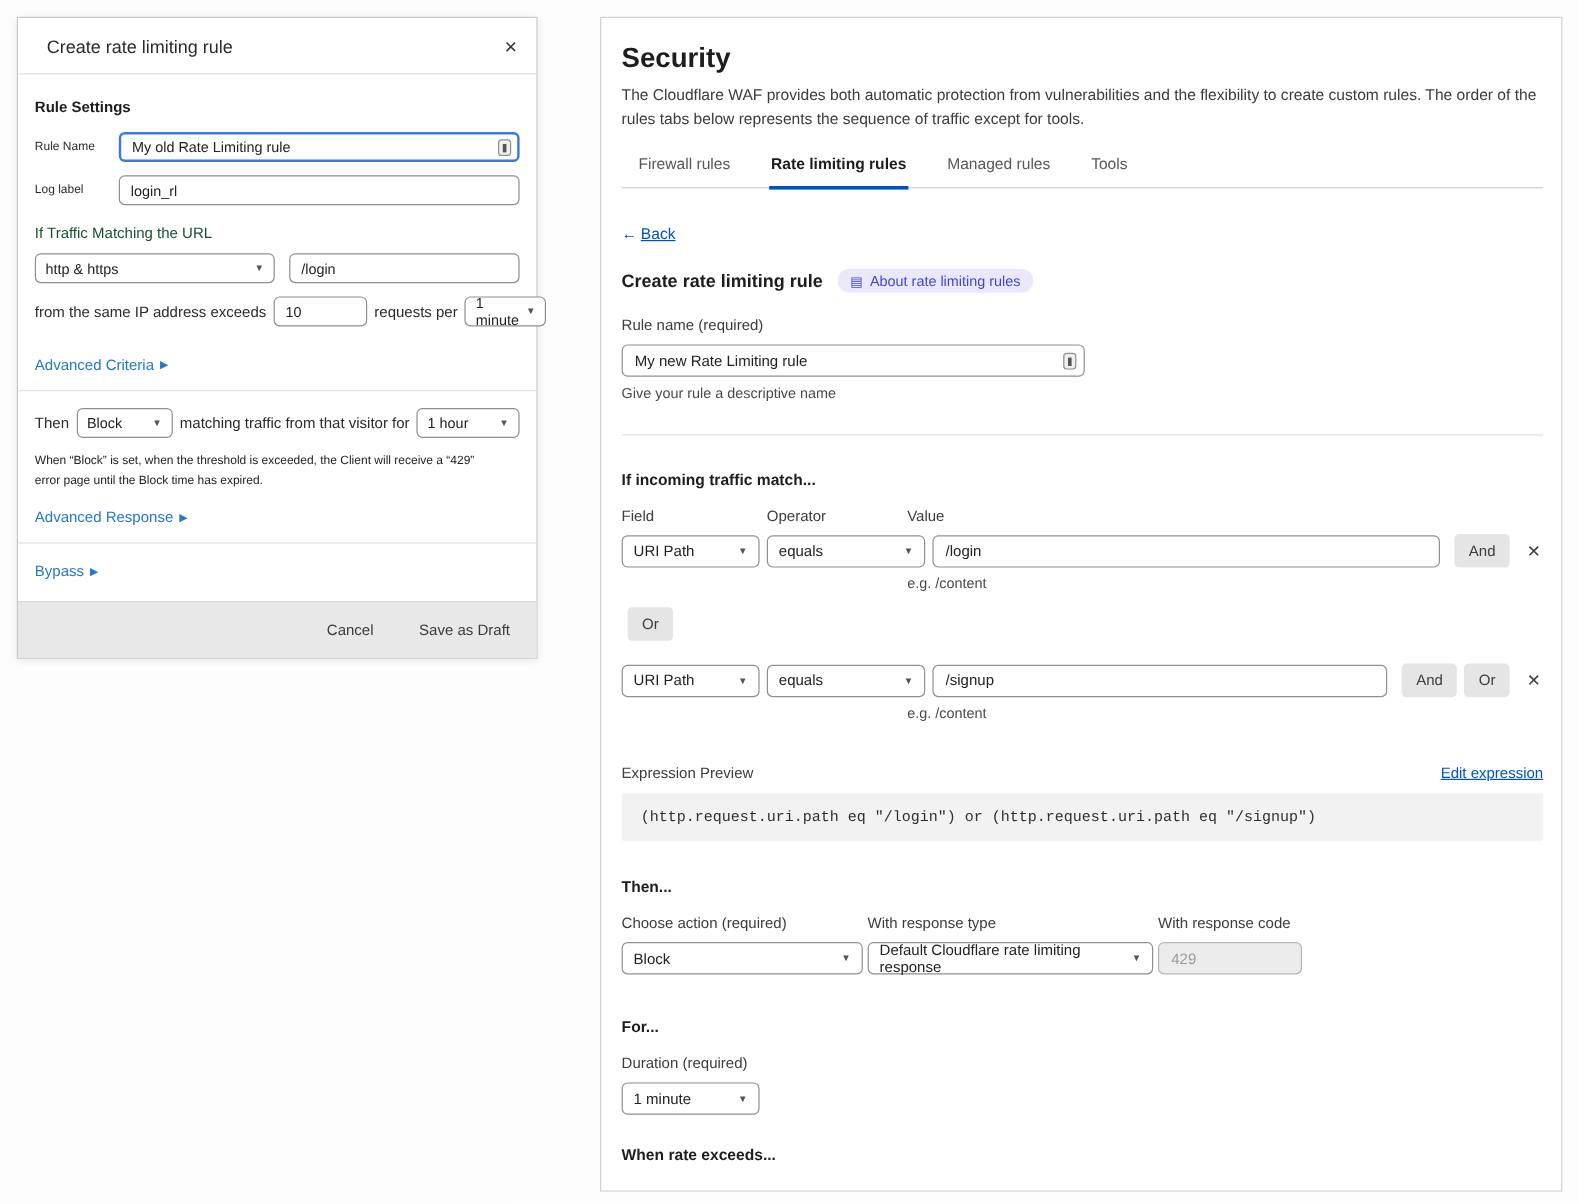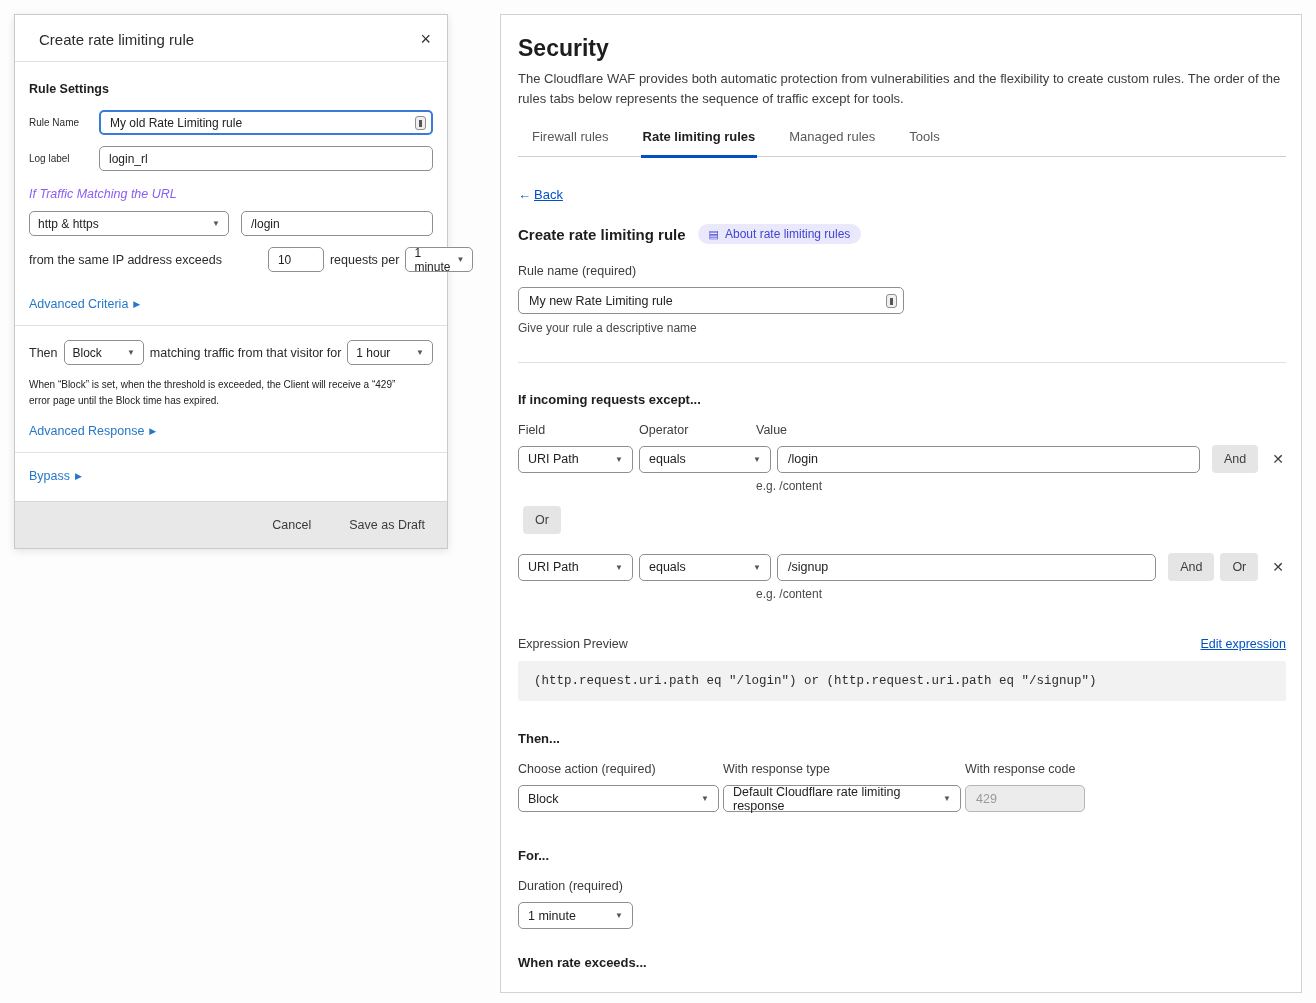--- a/index.html
+++ b/index.html
@@ -24,21 +24,21 @@
   input.txt{ width:100%; height:25px; border:1px solid #8f8f8f; border-radius:5px;
     padding:0 22px 0 9px; font:12px "Liberation Sans", sans-serif; color:#222; background:#fff; outline:none; }
   .input-wrap.focused input.txt{ border:2px solid #3a7ad9; }
   .autofill-icon{ position:absolute; right:7px; top:50%; transform:translateY(-50%);
     width:11px; height:14px; border:1px solid #8f8f8f; border-radius:3px; background:#efefef; }
   .autofill-icon::after{ content:""; position:absolute; left:3px; top:3px; width:3px; height:7px; background:#555; }
   .select{ height:25px; border:1px solid #8f8f8f; border-radius:5px; background:#fff;
     display:flex; align-items:center; justify-content:space-between; padding:0 8px;
     font-size:12px; color:#222; cursor:pointer; }
   .caret{ font-size:8px; color:#555; margin-left:6px; flex:none; }
-  .mini-heading{ font-size:12.5px; margin:16px 0 10px; color:#8b5cf6;font-style:italic; }
+  .mini-heading{ font-size:12.5px; margin:16px 0 10px; color:#14532d; }
   .inline-row{ display:flex; align-items:center; gap:6px; margin-bottom:11px; flex-wrap:nowrap; }
   .inline-txt{ font-size:12.5px; color:#2b2b2b; white-space:nowrap; }
   .dlink{ color:#2577c8; font-size:12.5px; display:inline-flex; align-items:center; gap:5px;
     cursor:pointer; text-decoration:none; margin:14px 0;text-align:right; }
   .tri{ font-size:9px; line-height:1; }
   .hr{ border-top:1px solid #e2e2e2; margin:0 -14px; }
   .note{ font-size:10px; line-height:1.55; color:#222; margin:12px 0 2px; padding-right:14px; }
   .dialog-footer{ background:#e8e8e8; border-top:1px solid #d6d6d6; padding:16px 22px;
     display:flex; justify-content:flex-end; gap:38px; margin-top:14px; }
   .text-btn{ background:none; border:none; font-size:12.5px; color:#3a3a3a; cursor:pointer; padding:0; }
@@ -126,21 +126,21 @@
         <span>http &amp; https</span>
         <span class="caret">▼</span>
       </div>
       <div class="input-wrap" style="margin-left:6px">
         <input class="txt" value="/login" style="">
       </div>
     </div>
 
     <div class="inline-row">
       <span class="inline-txt">from the same IP address exceeds</span>
-      <input class="txt" style="width: 56px; flex: 0 0 auto; margin-left: 40px;" value="10">
+      <input class="txt" style="width: 78px; flex: 0 0 auto;" value="10">
       <span class="inline-txt">requests per</span>
       <div class="select" style="width:84px">
         <span>1 minute</span>
         <span class="caret">▼</span>
       </div>
     </div>
 
     <a class="dlink">
       <span>Advanced Criteria</span>
       <span class="tri">▶</span>
@@ -208,21 +208,21 @@
 
   <div class="flabel rule-name-label">Rule name (required)</div>
   <div class="name-input-wrap input-wrap">
     <input class="f" style="padding-right: 26px;" value="My new Rate Limiting rule">
     <span class="autofill-icon"></span>
   </div>
   <div class="help">Give your rule a descriptive name</div>
 
   <div class="divider"></div>
 
-  <div class="bold-h">If incoming requests except...</div>
+  <div class="bold-h">If incoming traffic match...</div>
 
   <div class="cond-labels">
     <span class="l1">Field</span>
     <span class="l2">Operator</span>
     <span>Value</span>
   </div>
 
   
   <div class="cond-row">
     <div class="rselect sel-field">

